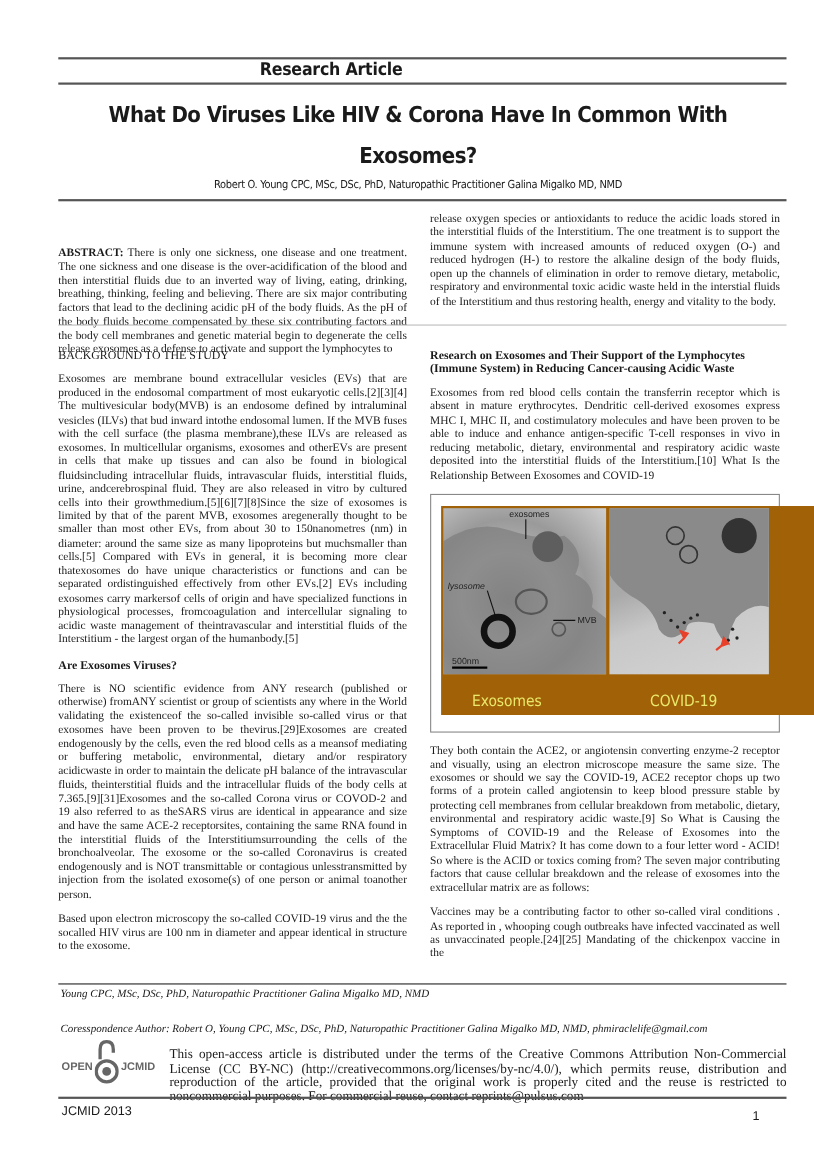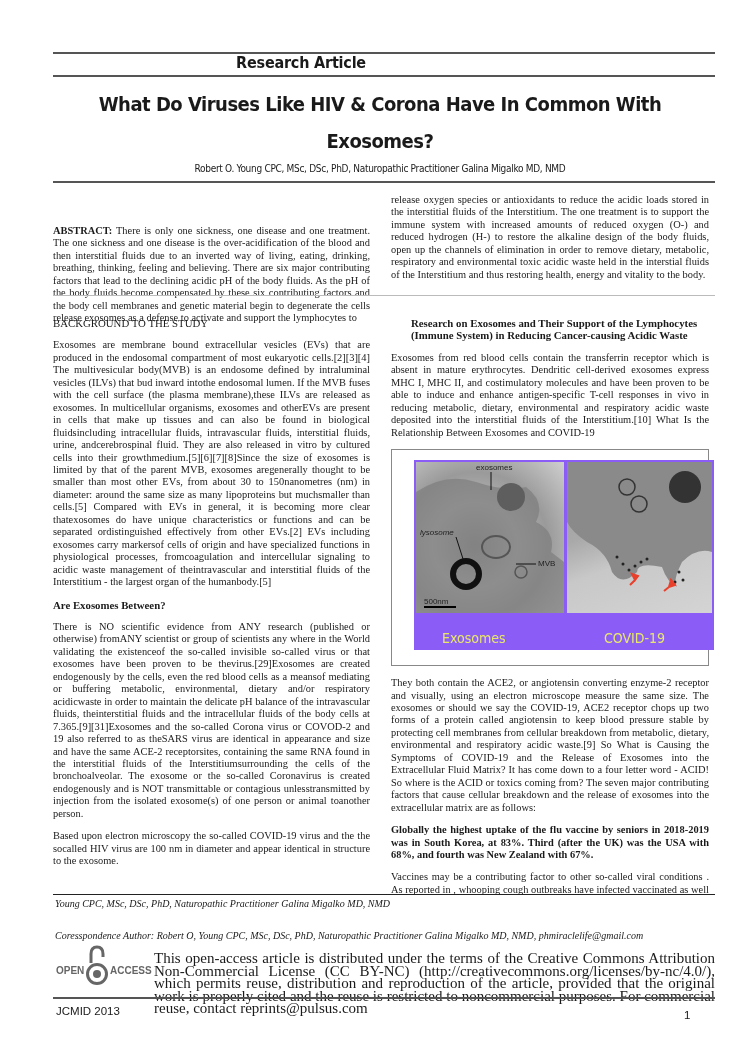--- a/index.html
+++ b/index.html
@@ -16,34 +16,34 @@
   .col { position:absolute; }
   #abstract-left { left:53px; top:194px; width:317px;margin-top:31px; }
   #abstract-right { left:391px; top:194px; width:318px; }
   #left-col { left:53px; top:317px; width:317px; }
   #right-col { left:391px; top:317px; width:318px; }
   .h-center { text-align:center; font-size:11.5px; margin:0 0 9px 0; }
   .h-section { font-size:10.8px; font-weight:bold; margin:0 0 10px 0; }
   p { margin:0 0 10px 0;font-family:Liberation Serif, serif; }
   .bold { font-weight:bold; }
   #figure { position:relative; width:316px; height:215px; border:1px solid #888; margin:0 0 11px 0; background:#fff; }
-  #fig-inner { position:absolute; left:22px; top:10px; width:300px; height:190px; background:#8b5cf6; }
+  #fig-inner { position:absolute; left:9px; top:10px; width:340px; height:190px; background:#a16207; }
   .micro { position:absolute; top:2px; height:151px; overflow:hidden; }
   #micro-left { left:2px; width:148px; background:radial-gradient(circle at 40% 55%, #8e8e8e 0%, #b4b4b4 35%, #9a9a9a 60%, #cfcfcf 100%); }
   #micro-right { left:153px; width:145px; background:linear-gradient(160deg, #9c9c9c 0%, #a9a9a9 40%, #c8c8c8 60%, #d4d4d4 100%); }
   .fig-label { position:absolute; bottom:6px; font-size:14px; color:#e9e86a; font-family:"DejaVu Sans Condensed","DejaVu Sans",sans-serif; }
   #fig-label-left { left:28px; }
   #fig-label-right { left:190px; }
   .tiny-lbl { position:absolute; font-size:8px; color:#222; font-family:"Liberation Sans",sans-serif; }
   #footnote-line { left:53px; width:662px; top:894px; height:1px; background:#222; position:absolute; }
   #footnote { left:55px; top:898px; font-size:10px; font-style:italic; }
   #corr { left:55px; top:930px; font-size:10px; font-style:italic; }
   #oa-logo { left:56px; top:945px; width:90px; height:42px; }
   .oa-word { position:absolute; top:20px; font-size:10px; font-weight:bold; color:#666; font-family:"Liberation Sans", sans-serif; }
-  #license { left:154px; top:952px; width:561px; font-size:15px; line-height:12.5px; text-align:justify; }
+  #license { left:154px; top:952px; width:561px; font-size:12px; line-height:12.5px; text-align:justify; }
   #bottom-rule { left:53px; top:997px; width:662px; }
   #journal { left:56px; top:1005px; font-size:11.5px; }
   #page-num { left:684px; top:1009px; font-size:11.5px; }
 </style>
 </head>
 <body>
 
 <div class="rule" style="left:53px;top:52px;width:662px;"></div>
 <div id="article-type" class="abs">Research Article</div>
 <div class="rule" style="left:53px;top:75px;width:662px;"></div>
@@ -53,27 +53,27 @@
 
 <div id="abstract-left" class="col serif body-text">
   <span class="bold">ABSTRACT:</span><span> There is only one sickness, one disease and one treatment. The one sickness and one disease is the over-acidification of the blood and then interstitial fluids due to an inverted way of living, eating, drinking, breathing, thinking, feeling and believing. There are six major contributing factors that lead to the declining acidic pH of the body fluids. As the pH of the body fluids become compensated by these six contributing factors and the body cell membranes and genetic material begin to degenerate the cells release exosomes as a defense to activate and support the lymphocytes to</span>
 </div>
 <div id="abstract-right" class="col serif body-text">release oxygen species or antioxidants to reduce the acidic loads stored in the interstitial fluids of the Interstitium. The one treatment is to support the immune system with increased amounts of reduced oxygen (O-) and reduced hydrogen (H-) to restore the alkaline design of the body fluids, open up the channels of elimination in order to remove dietary, metabolic, respiratory and environmental toxic acidic waste held in the interstial fluids of the Interstitium and thus restoring health, energy and vitality to the body.</div>
 <div class="rule thin" style="left:53px;top:295px;width:662px;"></div>
 
 <div id="left-col" class="col serif body-text">
   <div class="h-section" style="font-weight:normal;font-size:10.8px;">BACKGROUND TO THE STUDY</div>
   <p>Exosomes are membrane bound extracellular vesicles (EVs) that are produced in the endosomal compartment of most eukaryotic cells.[2][3][4] The multivesicular body(MVB) is an endosome defined by intraluminal vesicles (ILVs) that bud inward intothe endosomal lumen. If the MVB fuses with the cell surface (the plasma membrane),these ILVs are released as exosomes. In multicellular organisms, exosomes and otherEVs are present in cells that make up tissues and can also be found in biological fluidsincluding intracellular fluids, intravascular fluids, interstitial fluids, urine, andcerebrospinal fluid. They are also released in vitro by cultured cells into their growthmedium.[5][6][7][8]Since the size of exosomes is limited by that of the parent MVB, exosomes aregenerally thought to be smaller than most other EVs, from about 30 to 150nanometres (nm) in diameter: around the same size as many lipoproteins but muchsmaller than cells.[5] Compared with EVs in general, it is becoming more clear thatexosomes do have unique characteristics or functions and can be separated ordistinguished effectively from other EVs.[2] EVs including exosomes carry markersof cells of origin and have specialized functions in physiological processes, fromcoagulation and intercellular signaling to acidic waste management of theintravascular and interstitial fluids of the Interstitium - the largest organ of the humanbody.[5]</p>
-  <div class="h-section">Are Exosomes Between?</div>
+  <div class="h-section">Are Exosomes Viruses?</div>
   <p>There is NO scientific evidence from ANY research (published or otherwise) fromANY scientist or group of scientists any where in the World validating the existenceof the so-called invisible so-called virus or that exosomes have been proven to be thevirus.[29]Exosomes are created endogenously by the cells, even the red blood cells as a meansof mediating or buffering metabolic, environmental, dietary and/or respiratory acidicwaste in order to maintain the delicate pH balance of the intravascular fluids, theinterstitial fluids and the intracellular fluids of the body cells at 7.365.[9][31]Exosomes and the so-called Corona virus or COVOD-2 and 19 also referred to as theSARS virus are identical in appearance and size and have the same ACE-2 receptorsites, containing the same RNA found in the interstitial fluids of the Interstitiumsurrounding the cells of the bronchoalveolar. The exosome or the so-called Coronavirus is created endogenously and is NOT transmittable or contagious unlesstransmitted by injection from the isolated exosome(s) of one person or animal toanother person.</p>
   <p>Based upon electron microscopy the so-called COVID-19 virus and the the socalled HIV virus are 100 nm in diameter and appear identical in structure to the exosome.</p>
 </div>
 
 <div id="right-col" class="col serif body-text">
-  <div class="h-section" style="text-align:left;margin-left:20px;">Research on Exosomes and Their Support of the Lymphocytes (Immune System) in Reducing Cancer-causing Acidic Waste</div>
+  <div class="h-section" style="text-align:left;">Research on Exosomes and Their Support of the Lymphocytes (Immune System) in Reducing Cancer-causing Acidic Waste</div>
   <p>Exosomes from red blood cells contain the transferrin receptor which is absent in mature erythrocytes. Dendritic cell-derived exosomes express MHC I, MHC II, and costimulatory molecules and have been proven to be able to induce and enhance antigen-specific T-cell responses in vivo in reducing metabolic, dietary, environmental and respiratory acidic waste deposited into the interstitial fluids of the Interstitium.[10] What Is the Relationship Between Exosomes and COVID-19</p>
 
   <div id="figure">
     <div id="fig-inner">
       <div id="micro-left" class="micro">
         <svg width="148" height="151">
           <path d="M0,30 Q30,10 60,20 T110,25 Q130,40 120,60 Q140,70 135,90 L148,100 L148,151 L0,151 Z" fill="#7d7d7d" opacity="0.7"></path>
           <circle cx="95" cy="35" r="14" fill="#5e5e5e"></circle>
           <circle cx="50" cy="112" r="13" fill="none" stroke="#111" stroke-width="6"></circle>
           <ellipse cx="80" cy="85" rx="14" ry="11" fill="none" stroke="#555" stroke-width="2"></ellipse>
@@ -108,37 +108,36 @@
           <path d="M68,118 l-3,-6 l6,2 z M68,118 l-5,5" stroke="#e8402a" stroke-width="2" fill="#e8402a"></path>
           <path d="M102,125 l2,-7 l4,5 z M102,125 l-5,4" stroke="#e8402a" stroke-width="2" fill="#e8402a"></path>
         </svg>
       </div>
       <span id="fig-label-left" class="fig-label">Exosomes</span>
       <span id="fig-label-right" class="fig-label">COVID-19</span>
     </div>
   </div>
 
   <p>They both contain the ACE2, or angiotensin converting enzyme-2 receptor and visually, using an electron microscope measure the same size. The exosomes or should we say the COVID-19, ACE2 receptor chops up two forms of a protein called angiotensin to keep blood pressure stable by protecting cell membranes from cellular breakdown from metabolic, dietary, environmental and respiratory acidic waste.[9] So What is Causing the Symptoms of COVID-19 and the Release of Exosomes into the Extracellular Fluid Matrix? It has come down to a four letter word - ACID! So where is the ACID or toxics coming from? The seven major contributing factors that cause cellular breakdown and the release of exosomes into the extracellular matrix are as follows:</p>
-  <p class="bold">Globally the highest uptake of the flu vaccine by seniors in 2018-2019 was in South Korea, at 83%. Third (after the UK) was the USA with 68%, and fourth was New Zealand with 67%.</p>
   <p>Vaccines may be a contributing factor to other so-called viral conditions . As reported in , whooping cough outbreaks have infected vaccinated as well as unvaccinated people.[24][25] Mandating of the chickenpox vaccine in the</p>
 </div>
 
 <div class="abs" style="left:0;top:895px;width:740px;height:151px;background:#fff;"></div>
 <div id="footnote-line"></div>
 <div id="footnote" class="abs serif">Young CPC, MSc, DSc, PhD, Naturopathic Practitioner Galina Migalko MD, NMD</div>
 <div id="corr" class="abs serif">
   <span>Coresspondence Author:</span><span> Robert O, Young CPC, MSc, DSc, PhD, Naturopathic Practitioner Galina Migalko MD, NMD, phmiraclelife@gmail.com</span>
 </div>
 
 <div id="oa-logo" class="abs">
   <span class="oa-word" style="left:0;">OPEN</span>
   <svg class="abs" style="left:30px;top:0;" width="22" height="42">
     <path d="M5,18 L5,9 Q5,2 11,2 Q17,2 17,9 L17,12" fill="none" stroke="#666" stroke-width="3"></path>
     <circle cx="11" cy="29" r="9.5" fill="none" stroke="#666" stroke-width="3"></circle>
     <circle cx="11" cy="29" r="4" fill="#666"></circle>
   </svg>
-  <span class="oa-word" style="left:54px;">ACCESS</span>
+  <span class="oa-word" style="left:54px;">JCMID</span>
 </div>
 <div id="license" class="abs serif">This open-access article is distributed under the terms of the Creative Commons Attribution Non-Commercial License (CC BY-NC) (http://creativecommons.org/licenses/by-nc/4.0/), which permits reuse, distribution and reproduction of the article, provided that the original work is properly cited and the reuse is restricted to noncommercial purposes. For commercial reuse, contact reprints@pulsus.com</div>
 
 <div id="bottom-rule" class="rule"></div>
 <div id="journal" class="abs sans">JCMID 2013</div>
 <div id="page-num" class="abs sans">1</div>
 
 </body></html>

